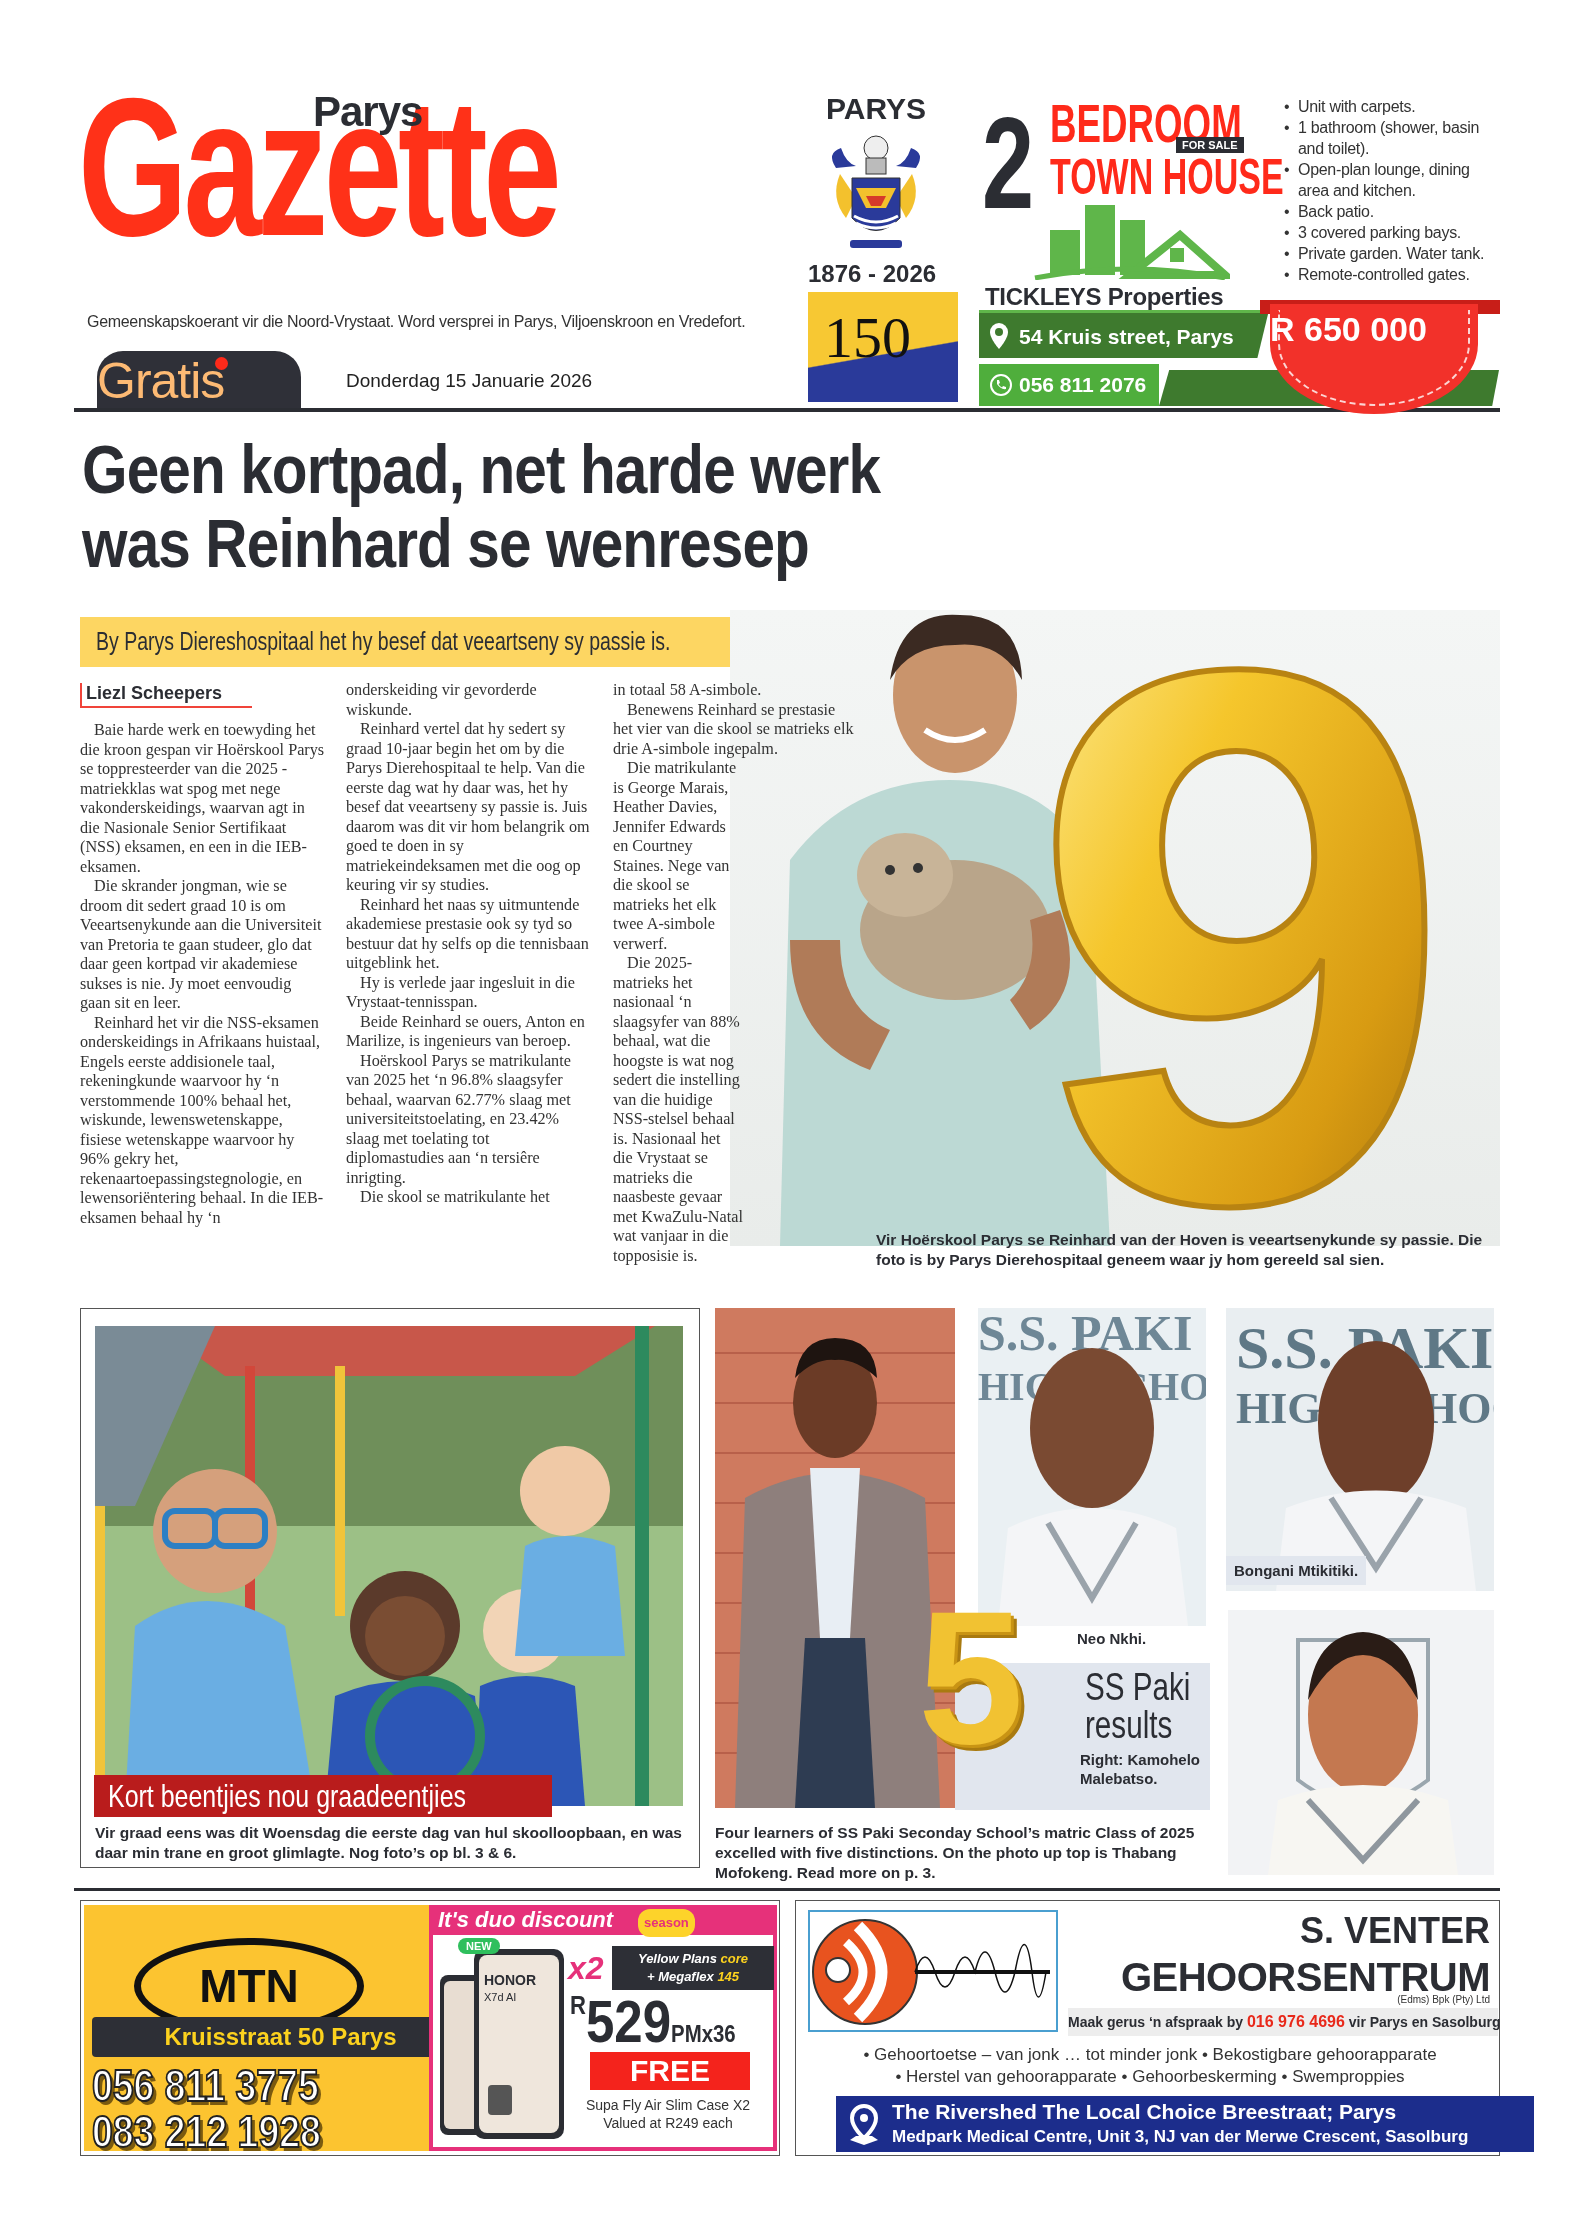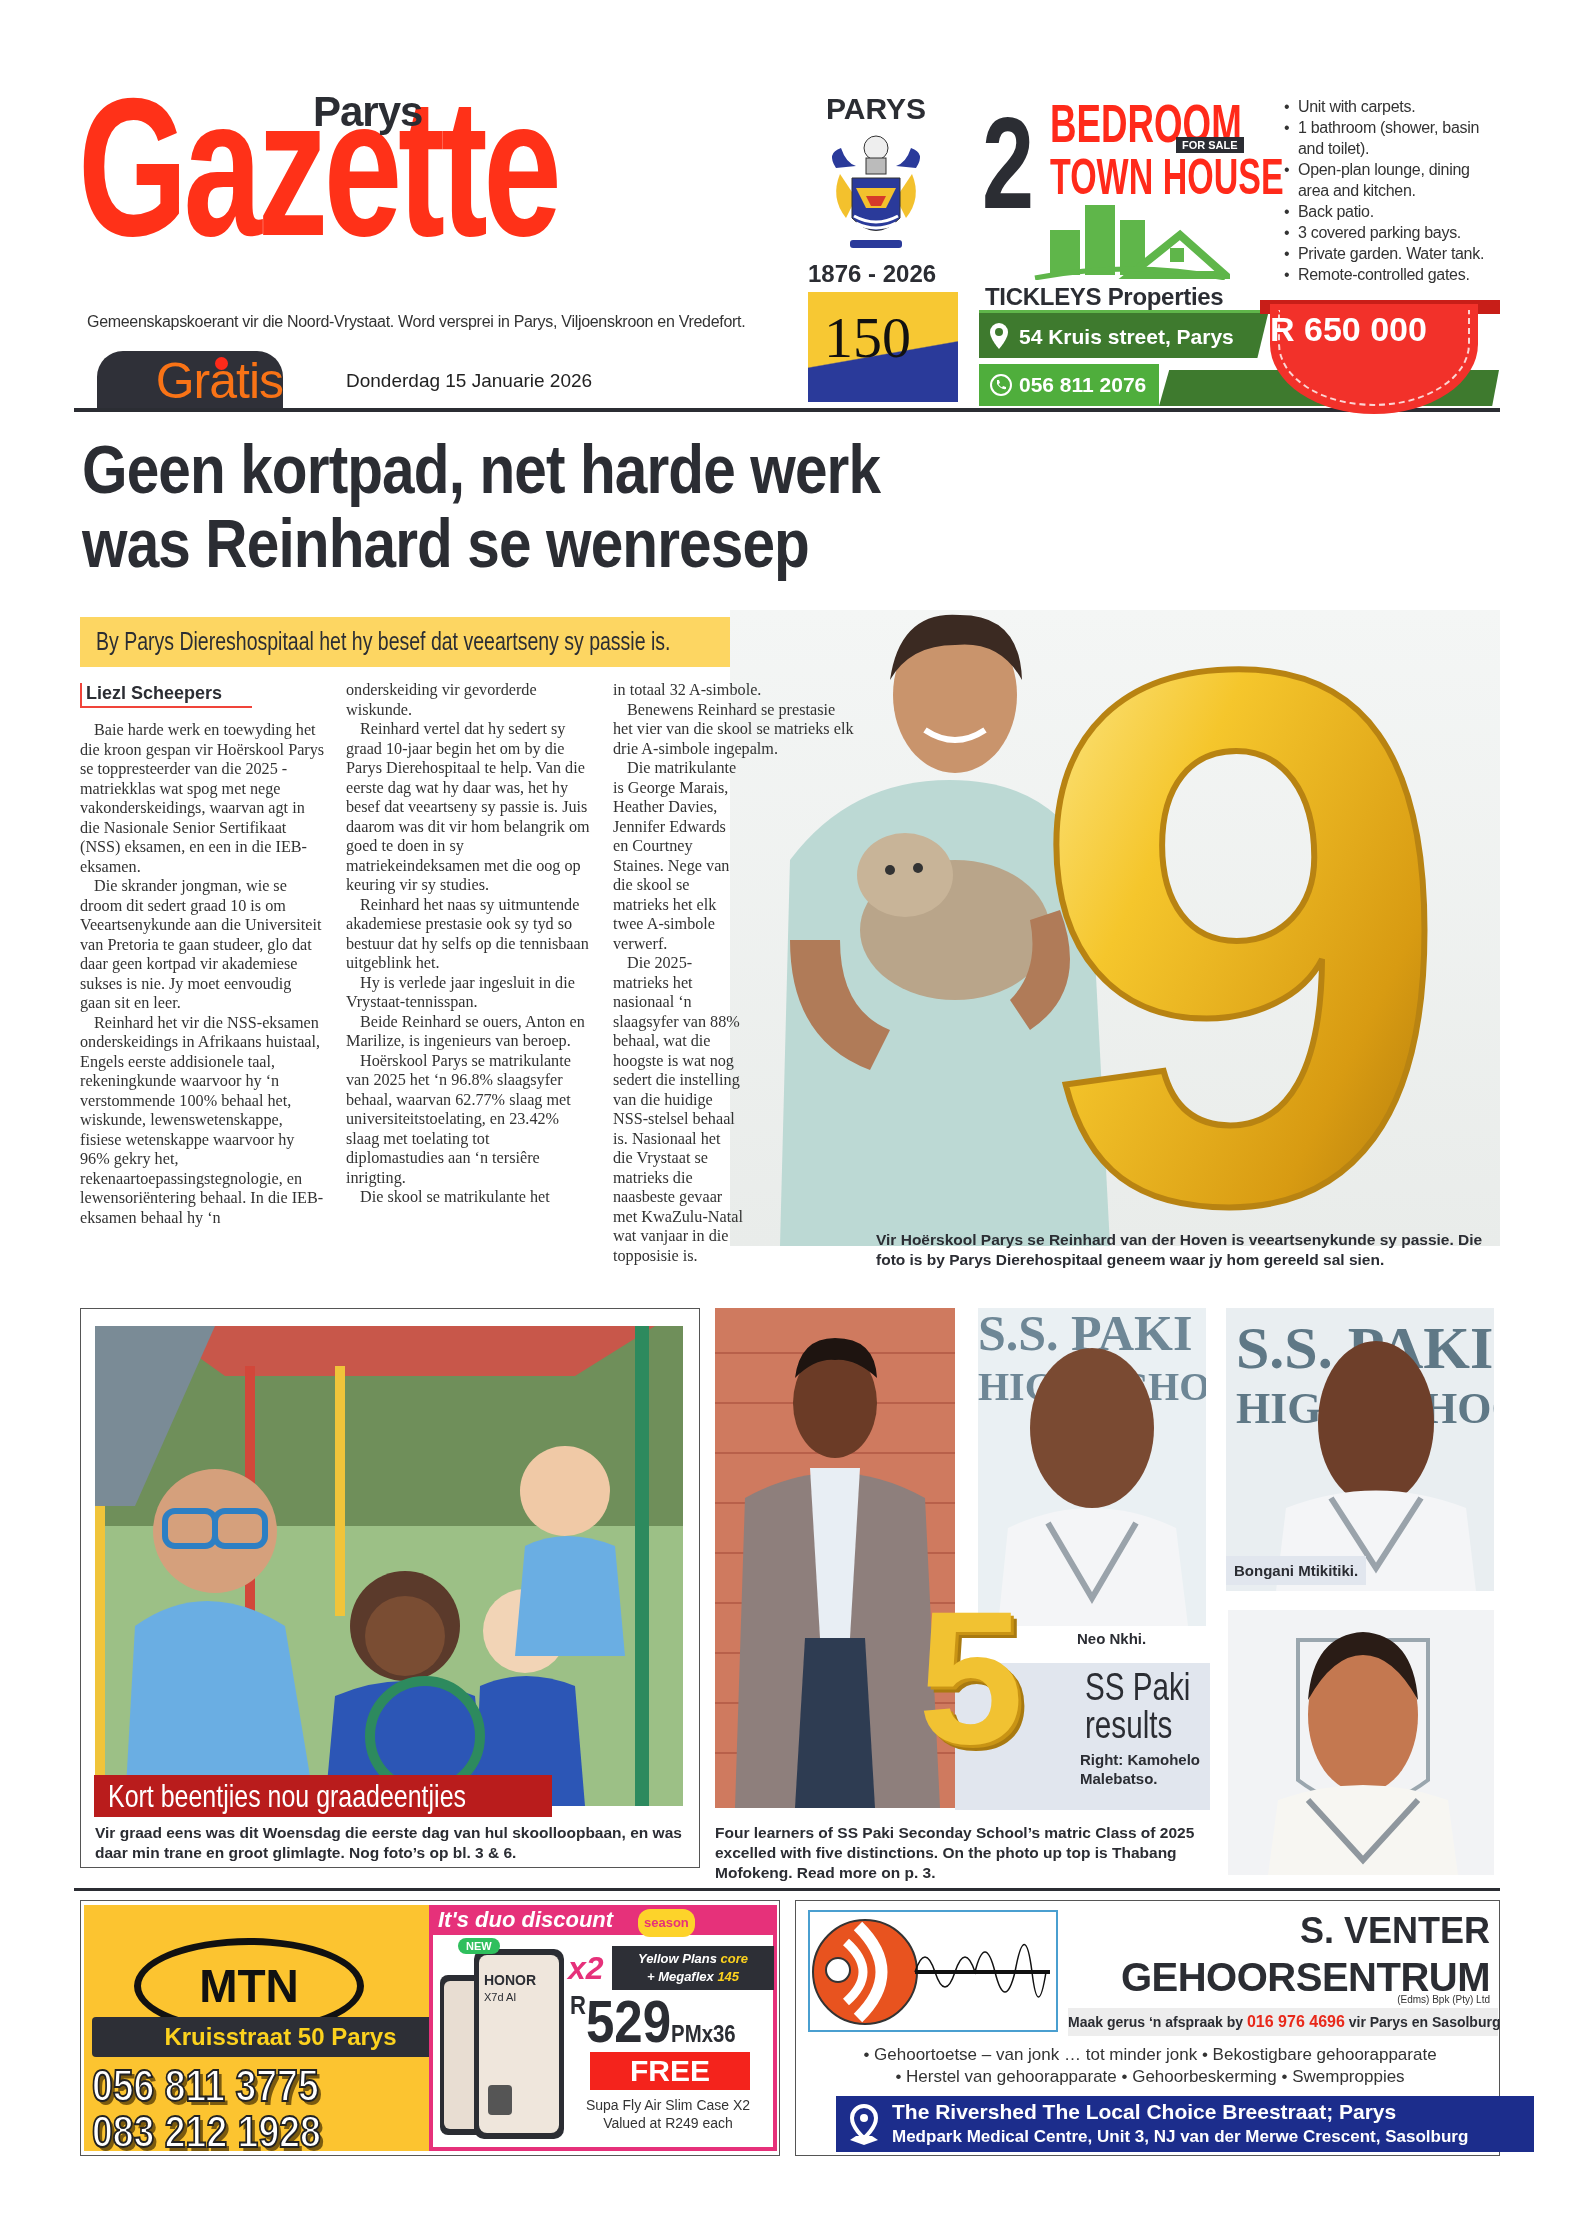--- a/index.html
+++ b/index.html
@@ -4,21 +4,21 @@
 <style>
   * { box-sizing: border-box; margin: 0; padding: 0; }
   html, body { width: 1572px; height: 2224px; background: #ffffff; overflow: hidden; }
   body { position: relative; font-family: "Liberation Sans", sans-serif; color: #2b2d33; }
   .abs { position: absolute; }
 
   
   .mast-parys { left: 313px; top: 88px; font: bold 42px "Liberation Sans", sans-serif; color: #2b2d33; letter-spacing: -1px; }
   .mast-gazette { left: 78px; top: 70px; font: bold 196px/1 "Liberation Sans Narrow", "Liberation Sans", sans-serif; color: #ff3118; letter-spacing: -6px; transform: scaleX(0.72); transform-origin: left top; white-space: nowrap; }
   .mast-tagline { left: 87px; top: 313px; font-size: 16px; color: #333; letter-spacing: -0.3px; }
-  .gratis { left: 97px; top: 351px; width: 186px; height: 60px; background: #2f3038; border-radius: 26px 26px 0 0; color: #f97316; font: 50px/60px "Liberation Sans", sans-serif; text-align: right; letter-spacing: -1px; }
+  .gratis { left: 97px; top: 351px; width: 204px; height: 60px; background: #2f3038; border-radius: 26px 26px 0 0; color: #fdba74; font: 50px/60px "Liberation Sans", sans-serif; text-align: left; letter-spacing: -1px; }
   .gratis .dot { position: absolute; left: 118px; top: 6px; width: 13px; height: 13px; border-radius: 50%; background: #ff2a1a; }
   .issue-date { left: 346px; top: 370px; font-size: 19px; color: #222; }
   .mast-rule { left: 74px; top: 408px; width: 1426px; height: 4px; background: #2b2d33; }
 
   
   .crest-title { left: 826px; top: 92px; font: bold 30px "Liberation Sans", sans-serif; color: #2b2d33; }
   .crest { left: 826px; top: 128px; width: 100px; height: 130px; }
   .crest-years { left: 808px; top: 260px; font: bold 24px "Liberation Sans", sans-serif; color: #2b2d33; }
   .crest-150 { left: 808px; top: 292px; width: 150px; height: 110px; overflow: hidden; background: linear-gradient(170deg, #f7c833 0%, #f7c833 55%, #2a3a9a 56%, #2a3a9a 100%); }
   .crest-150 span { position: absolute; left: 16px; top: 12px; font: 58px "Liberation Serif", serif; color: #111; }
@@ -238,21 +238,21 @@
 <div class="abs col col2">
   <p class="noind">onderskeiding vir gevorderde wiskunde.</p>
   <p>Reinhard vertel dat hy sedert sy graad 10-jaar begin het om by die Parys Dierehospitaal te help. Van die eerste dag wat hy daar was, het hy besef dat veeartseny sy passie is. Juis daarom was dit vir hom belangrik om goed te doen in sy matriekeindeksamen met die oog op keuring vir sy studies.</p>
   <p>Reinhard het naas sy uitmuntende akademiese prestasie ook sy tyd so bestuur dat hy selfs op die tennisbaan uitgeblink het.</p>
   <p>Hy is verlede jaar ingesluit in die Vrystaat-tennisspan.</p>
   <p>Beide Reinhard se ouers, Anton en Marilize, is ingenieurs van beroep.</p>
   <p>Hoërskool Parys se matrikulante van 2025 het ‘n 96.8% slaagsyfer behaal, waarvan 62.77% slaag met universiteitstoelating, en 23.42% slaag met toelating tot diplomastudies aan ‘n tersiêre inrigting.</p>
   <p>Die skool se matrikulante het</p>
 </div>
 <div class="abs col col3">
-  <p class="noind">in totaal 32 A-simbole.</p>
+  <p class="noind">in totaal 58 A-simbole.</p>
   <p>Benewens Reinhard se prestasie het vier van die skool se matrieks elk drie A-simbole ingepalm.</p>
   <p style="width:130px;">Die matrikulante is George Marais, Heather Davies, Jennifer Edwards en Courtney Staines. Nege van die skool se matrieks het elk twee A-simbole verwerf.</p>
   <p style="width:130px;">Die 2025-matrieks het nasionaal ‘n slaagsyfer van 88% behaal, wat die hoogste is wat nog sedert die instelling van die huidige NSS-stelsel behaal is. Nasionaal het die Vrystaat se matrieks die naasbeste gevaar met KwaZulu-Natal wat vanjaar in die topposisie is.</p>
 </div>
 
 <div class="abs photo-caption">Vir Hoërskool Parys se Reinhard van der Hoven is veeartsenykunde sy passie. Die foto is by Parys Dierehospitaal geneem waar jy hom gereeld sal sien.</div>
 
 <div class="abs kids-frame"></div>
 <div class="abs kids-photo">
   <svg width="588" height="480" viewBox="0 0 588 480">

